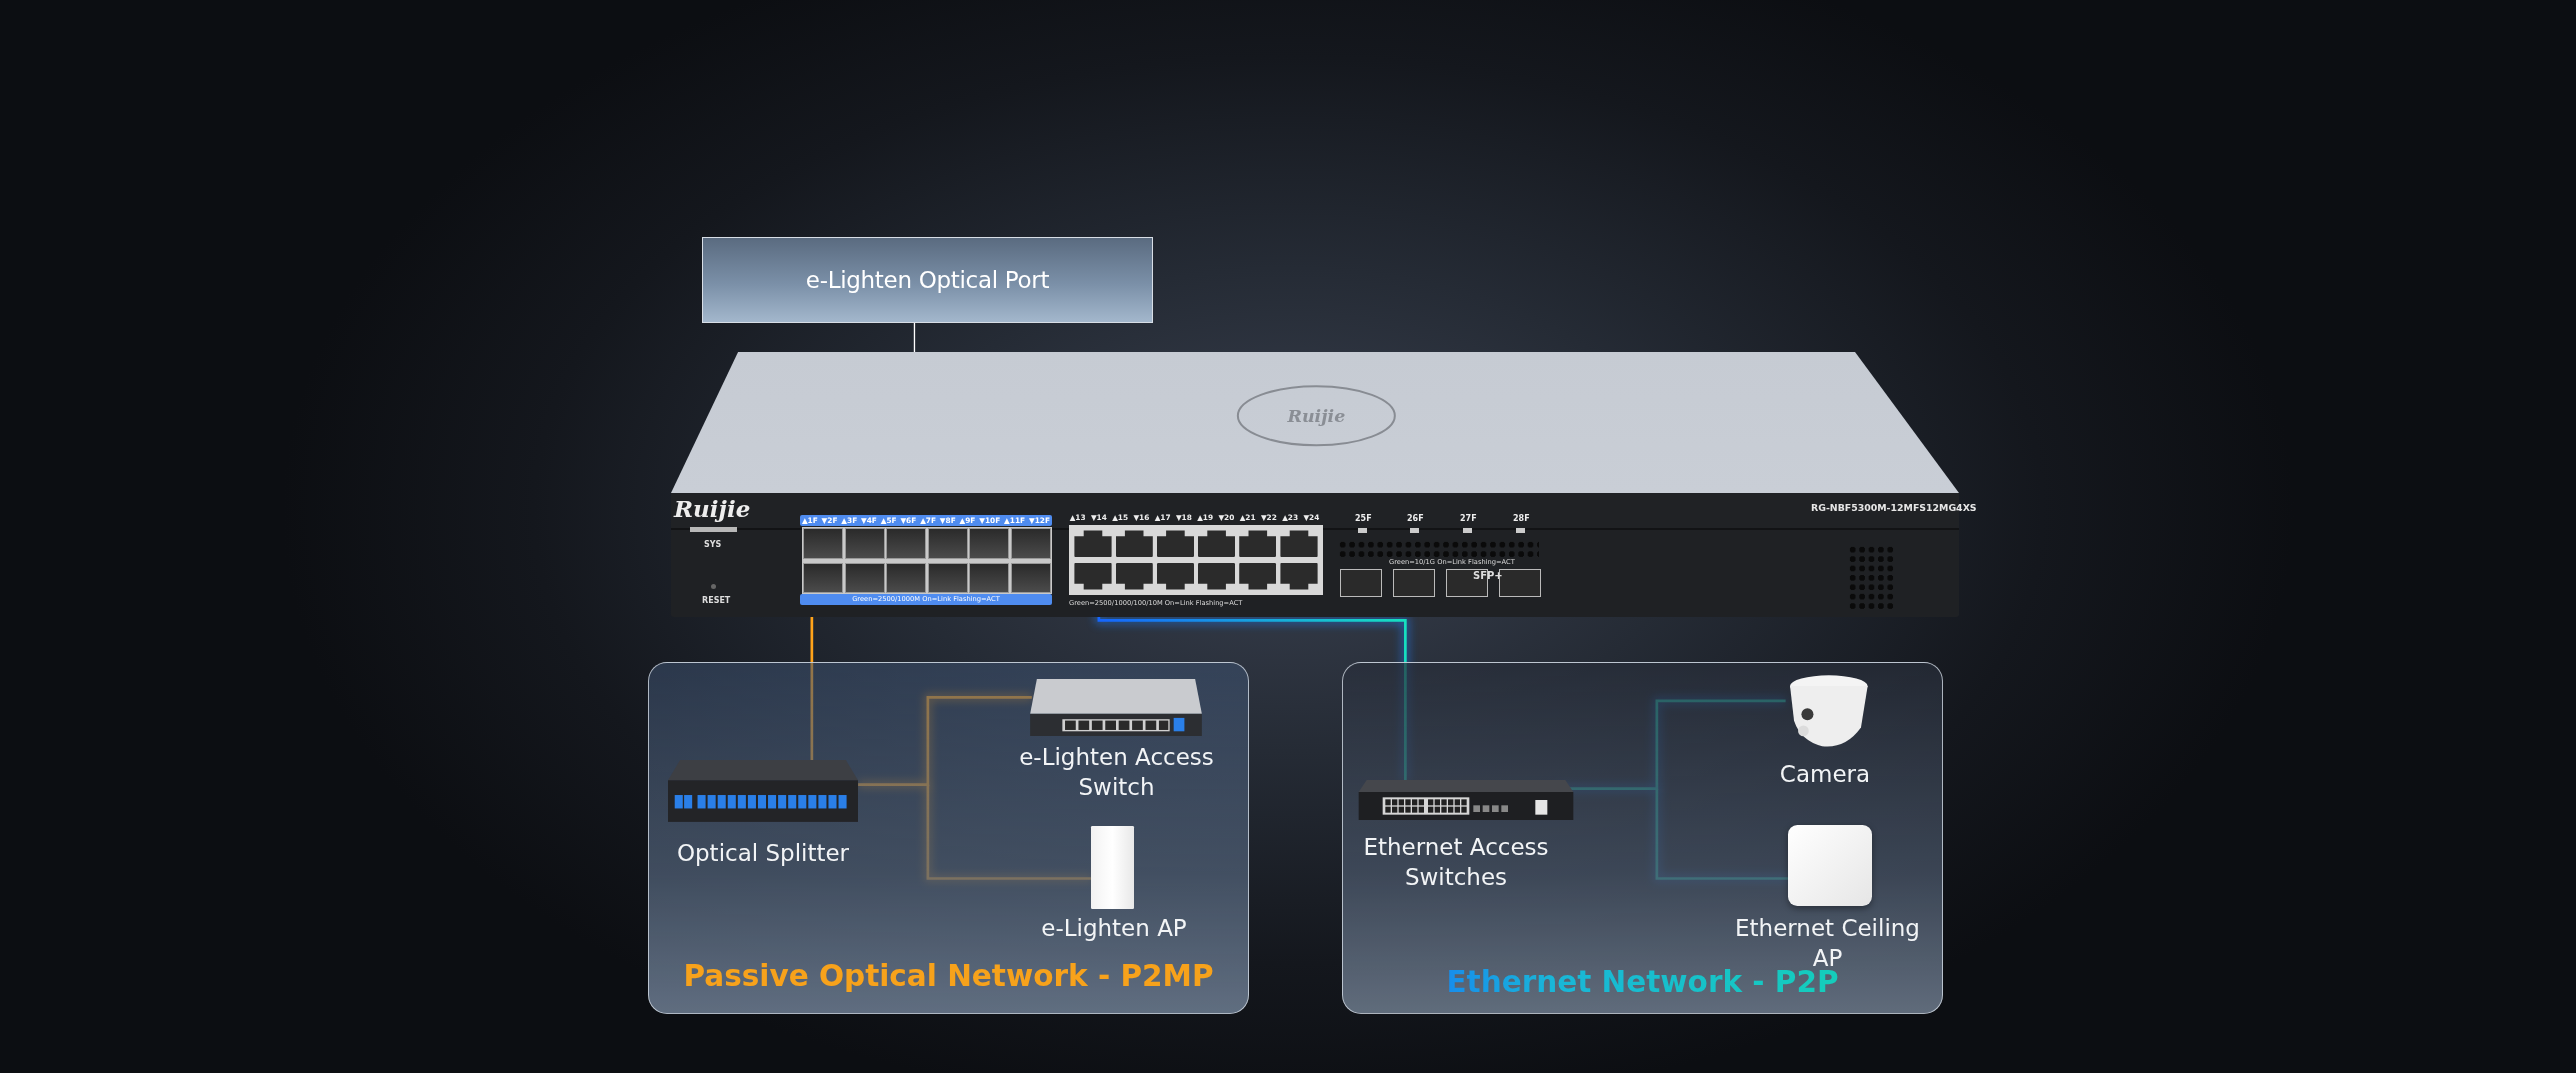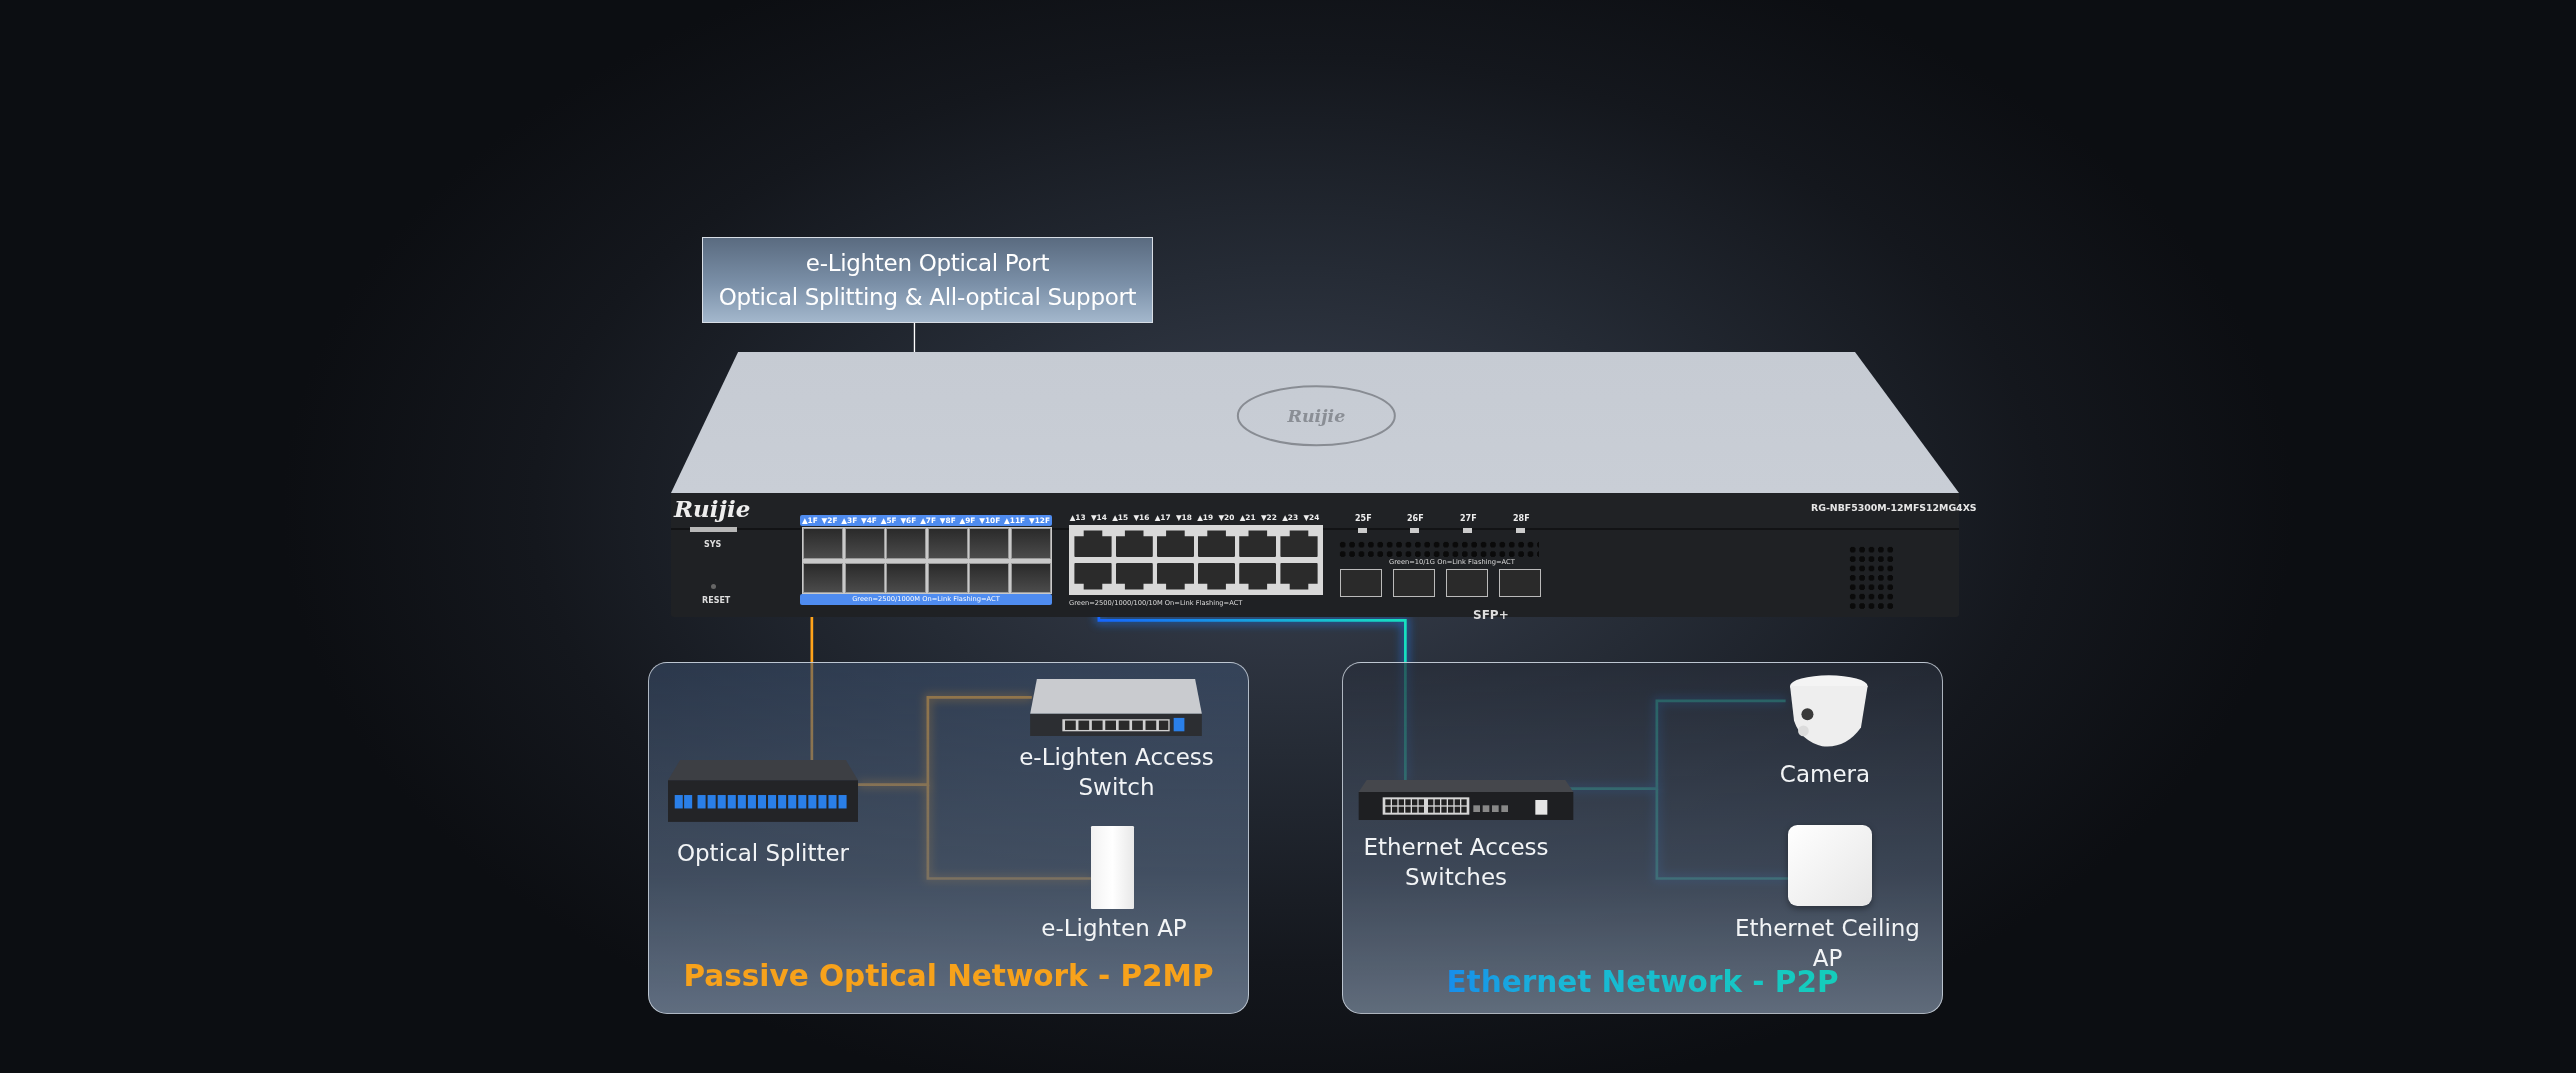--- a/index.html
+++ b/index.html
@@ -32,21 +32,21 @@
   .rj-hdr span{font-size:7.4px;font-weight:bold;color:#eee;}
   .rj-grid{left:1069px;top:525px;width:254px;height:70px;background:#d8d8d8;display:grid;grid-template-columns:repeat(6,1fr);grid-template-rows:1fr 1fr;gap:5.4px 4px;padding:5.4px;box-sizing:border-box;}
   .rj-port{background:#2b2b2b;border-radius:1.3px;clip-path:polygon(0 22%,25% 22%,25% 0,75% 0,75% 22%,100% 22%,100% 100%,0 100%);}
   .rj-port.bottom{clip-path:polygon(0 0,100% 0,100% 78%,75% 78%,75% 100%,25% 100%,25% 78%,0 78%);}
   .rj-ftr{left:1069px;top:599px;width:254px;font-size:6.7px;color:#ddd;}
   
   .sfpp-lbl{top:514px;font-size:8px;font-weight:bold;color:#eee;}
   .sfpp-led{top:528px;width:9.4px;height:4.7px;background:#ccc;}
   .sfpp-legend{left:1389px;top:558px;font-size:6.7px;color:#ddd;}
   .sfpp-port{top:569px;width:42px;height:28px;border:1.3px solid #bbb;background:#2a2a2a;box-sizing:border-box;}
-  .sfpp-tag{left:1429px;top:608px;font-size:12px;font-weight:bold;color:#ddd;padding-left:44px;}
+  .sfpp-tag{left:1429px;top:570px;font-size:10px;font-weight:bold;color:#ddd;padding-left:44px;}
   .vent{background-image:radial-gradient(#0a0a0a 45%,transparent 46%);background-size:9.4px 9.4px;}
   
   .panel{top:662px;height:352px;border:1.3px solid rgba(220,228,238,0.75);border-radius:19px;box-sizing:border-box;
     background:linear-gradient(180deg,rgba(60,80,110,0.55) 0%,rgba(80,96,118,0.75) 60%,rgba(105,120,140,0.9) 100%);}
   .panel.pon{left:648px;width:601px;}
   .panel.eth{left:1342px;width:601px;background:linear-gradient(180deg,rgba(40,46,58,0.7) 0%,rgba(70,82,100,0.8) 60%,rgba(105,118,135,0.9) 100%);}
   .lbl{font-size:23px;color:#f2f4f6;text-align:center;line-height:29.5px;}
   .pon-title{left:648px;top:959px;width:601px;text-align:center;font-size:29.5px;font-weight:bold;color:#f7a21b;}
   .eth-title{left:1342px;top:965px;width:601px;text-align:center;font-size:29.5px;font-weight:bold;
     background:linear-gradient(90deg,#1565ff 0%,#19b6d8 35%,#13d6b0 100%);-webkit-background-clip:text;background-clip:text;color:transparent;}
@@ -99,21 +99,20 @@
     <polyline points="2320,1176 2470,1176 2470,1045 2662,1045" stroke="#1a80ff" stroke-width="10" opacity="0.55" filter="url(#glowB)"></polyline>
     <polyline points="2320,1176 2470,1176 2470,1045 2662,1045" stroke="#20d8c0" stroke-width="4"></polyline>
     <polyline points="2470,1176 2470,1310 2668,1310" stroke="#1a80ff" stroke-width="10" opacity="0.55" filter="url(#glowB)"></polyline>
     <polyline points="2470,1176 2470,1310 2668,1310" stroke="#20d8c0" stroke-width="4"></polyline>
     <circle cx="1638" cy="866" r="8" fill="#1a66ff"></circle>
   </g>
 </svg>
 
 <div class="abs callout">
   <span>e-Lighten Optical Port</span>
-  <span>Optical Splitting &amp; All-optical Support</span>
 </div>
 
 <div>
   <svg class="abs top-face" viewBox="0 0 1920 213">
     <defs>
         <linearGradient id="topG" x1="0" y1="0" x2="0" y2="1">
           <stop offset="0" stop-color="#c6cbd3"></stop>
           <stop offset="1" stop-color="#c9ced6"></stop>
         </linearGradient>
       </defs>

